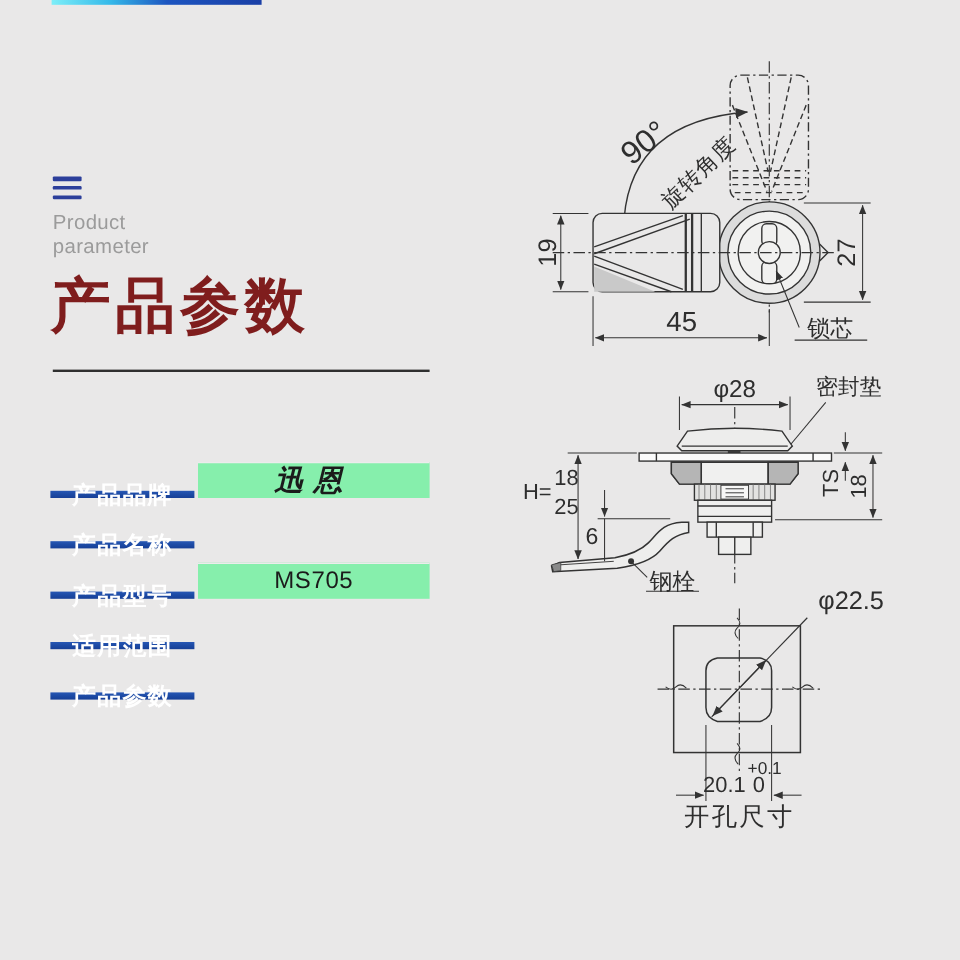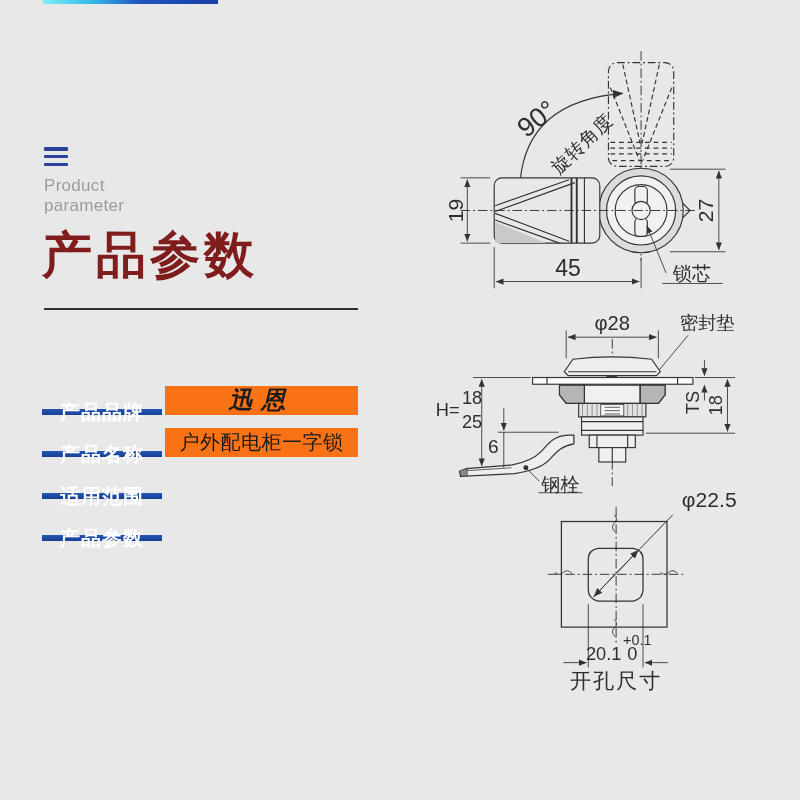--- a/index.html
+++ b/index.html
@@ -27,21 +27,21 @@
   .spec-table{position:absolute;left:42px;top:385px;width:316px;
     display:flex;flex-direction:column;gap:12px;}
   .spec-row{display:flex;height:30px;}
   .spec-label{
     width:120px;flex:0 0 120px;margin-right:3px;
     background:linear-gradient(180deg,#2757b4 0%,#1d4ba6 45%,#173f96 100%);
     color:#ffffff;font-size:20px;font-weight:bold;letter-spacing:1px;
     display:flex;align-items:center;justify-content:center;margin-top:24px;
   }
   .spec-value{
-    flex:1;background:#f97316;color:#1b1b1b;font-size:20px;
+    flex:1;background:#86efac;color:#1b1b1b;font-size:20px;
     display:flex;align-items:center;justify-content:center;letter-spacing:.5px;
     box-shadow:inset 0 1px 0 #ececec;
   }
   .spec-value.brand{
     font-family:"DejaVu Serif","Liberation Serif",serif;
     font-style:italic;font-weight:600;font-size:24px;letter-spacing:9px;
   }
   svg text{font-family:"Liberation Sans","DejaVu Sans",sans-serif;fill:#2e2e2e;}
   .drawing-svg{position:absolute;left:390px;top:30px;}
 </style>
@@ -64,21 +64,24 @@
 <div class="page-title">产品参数</div>
 <div class="title-rule"></div>
 
 <div class="spec-table">
   <div class="spec-row">
     <div class="spec-label">产品品牌</div>
     <div class="spec-value brand">迅恩</div>
   </div>
   <div class="spec-row">
     <div class="spec-label">产品名称</div>
-    <div class="spec-value">户外配电柜一字锁</div>
+  </div>
+  <div class="spec-row">
+    <div class="spec-label">产品型号</div>
+    <div class="spec-value">MS705</div>
   </div>
   <div class="spec-row">
     <div class="spec-label">适用范围</div>
   </div>
   <div class="spec-row">
     <div class="spec-label">产品参数</div>
   </div>
 </div>
 
 <svg class="drawing-svg" width="410" height="720" viewBox="390 30 410 750">

